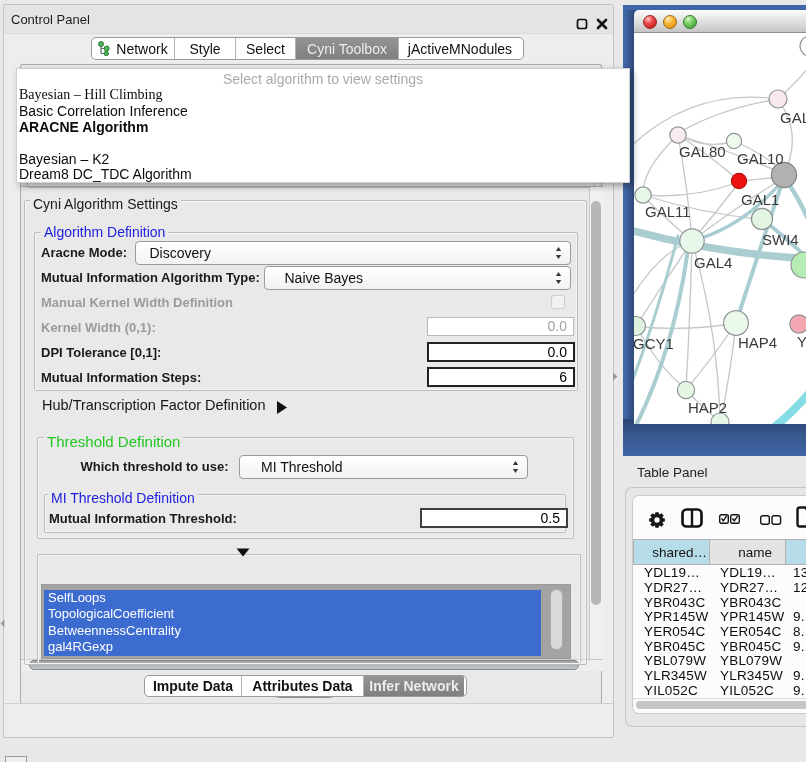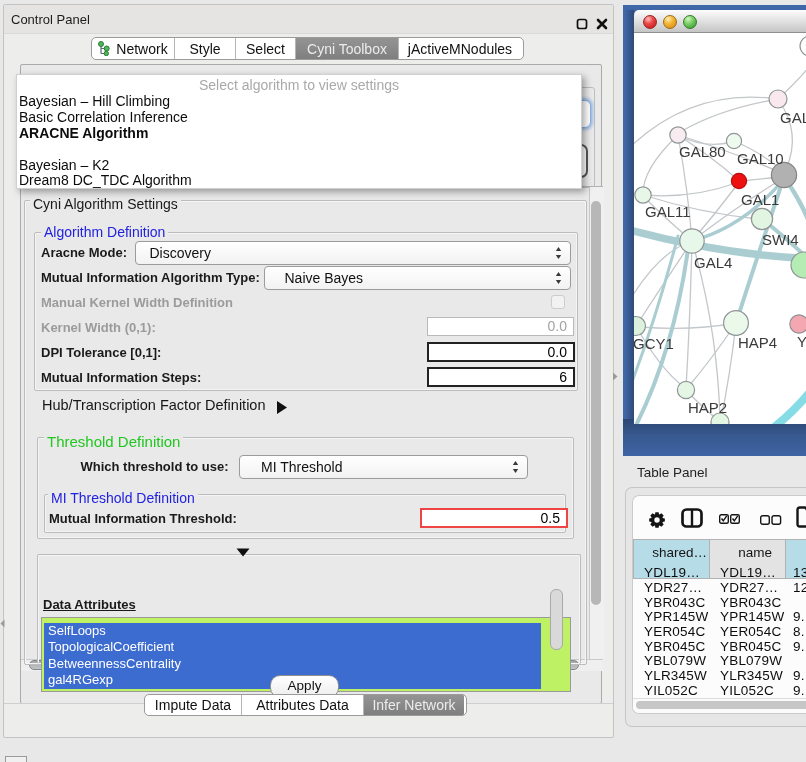--- a/index.html
+++ b/index.html
@@ -29,41 +29,41 @@
 
 .group{border:1px solid #bcbcbc;border-radius:2px;box-shadow:inset 0 0 0 1px #f5f5f5;}
 .legend{position:absolute;font-size:14px;background:#e9e9e9;padding:0 3px;white-space:nowrap;}
 .blab{font-size:13px;font-weight:bold;color:#1a1a1a;position:absolute;white-space:nowrap;}
 .glab{color:#9b9b9b;}
 .combo{position:absolute;background:linear-gradient(#ffffff,#f2f2f2);border:1px solid #9b9b9b;border-radius:4px;}
 .combo span{position:absolute;left:20px;top:3px;font-size:14px;color:#111;}
 .spin{position:absolute;right:8px;top:4px;width:7px;}
 .field{position:absolute;background:#fff;font-size:14px;text-align:right;}
 
-#attrlist{left:37px;top:579px;width:528px;height:73px;background:#bef264;border:1px solid #9a9a9a;overflow:hidden;margin-top:33px;}
+#attrlist{left:37px;top:579px;width:528px;height:73px;background:#a3a3a3;border:1px solid #9a9a9a;overflow:hidden;}
 #attrsel{position:absolute;left:2px;top:5px;width:497px;height:66px;background:#3d6cd1;}
 #attrsel div{font-size:13px;color:#fff;padding-left:4px;height:16.4px;line-height:16.4px;}
 #lvthumb{left:546px;top:584px;width:11px;height:59px;background:#d9d9d9;border:1px solid #a9a9a9;border-radius:6px;}
 
 #applybtn{left:266px;top:670px;width:67px;height:21px;background:linear-gradient(#ffffff,#ededed);border:1px solid #8f8f8f;border-radius:10px;text-align:center;line-height:20px;font-size:13.5px;color:#111;}
 
-#botbar{left:140px;top:689px;width:321px;height:20px;background:#fff;border:1px solid #9b9b9b;border-radius:5px;display:flex;overflow:hidden;}
-
-#overlay{left:16px;top:74px;width:564px;height:113px;background:#fff;border:1px solid #d0d0d0;box-shadow:3px 3px 7px rgba(0,0,0,.35);z-index:50;}
+#botbar{left:140px;top:670px;width:321px;height:20px;background:#fff;border:1px solid #9b9b9b;border-radius:5px;display:flex;overflow:hidden;font-weight:bold;}
+
+#overlay{left:16px;top:68px;width:564px;height:113px;background:#fff;border:1px solid #d0d0d0;box-shadow:3px 3px 7px rgba(0,0,0,.35);z-index:50;padding-left:48px;}
 #overlay .hdr{position:absolute;left:0;top:2px;width:100%;text-align:center;color:#a9a9a9;font-size:14px;}
 #overlay .it{position:absolute;left:2px;font-size:14px;color:#0c0c0c;white-space:nowrap;}
 
 #netwin{left:623px;top:5px;width:183px;height:451px;background:#3c60a0;}
 #nettitle{left:11px;top:5px;width:172px;height:22px;background:linear-gradient(#fdfdfd,#c5c5c5);border-top-left-radius:5px;border-bottom:1px solid #8f8f8f;}
 .tl{position:absolute;top:4.5px;width:12px;height:12px;border-radius:50%;}
 #netcanvas{left:11px;top:28px;width:172px;height:391px;background:#fff;}
 
 #tpouter{left:625px;top:487px;width:181px;height:238px;background:#e6e6e6;border:1px solid #c6c6c6;border-radius:7px 0 0 7px;border-right:none;}
 #tpcard{left:632px;top:495px;width:174px;height:217px;background:#fcfcfc;border:1px solid #cbcbcb;border-radius:7px 0 0 7px;border-right:none;overflow:hidden;}
-.hcell{position:absolute;top:43px;height:40px;border:1px solid #b2b2b2;box-sizing:border-box;font-size:13.5px;color:#151515;text-align:center;line-height:25px;}
+.hcell{position:absolute;top:43px;height:26px;border:1px solid #b2b2b2;box-sizing:border-box;font-size:13.5px;color:#151515;text-align:center;line-height:25px;}
 .trow{position:absolute;font-size:13.5px;color:#0d0d0d;white-space:nowrap;letter-spacing:0.2px;}
 </style></head>
 <body>
 <div id="stage">
 <div class="abs" id="cpwin">
   <div class="abs" id="cptitle">
         <span>Control Panel</span>
       </div>
   <svg class="abs" style="left:572px;top:13px" width="12" height="12" viewBox="0 0 12 12">
         <rect x="1.5" y="1.5" width="9" height="9" rx="2" fill="none" stroke="#111" stroke-width="1.7"></rect>
@@ -135,21 +135,21 @@
   <div class="combo" style="left:235px;top:450px;width:287px;height:22px;">
         <span style="left:21px;">MI Threshold</span>
         <svg class="spin" width="7" height="14" viewBox="0 0 7 14">
           <path d="M3.5 1 L6.2 5 L0.8 5 Z" fill="#3a3a3a"></path>
           <path d="M3.5 13 L6.2 9 L0.8 9 Z" fill="#3a3a3a"></path>
         </svg>
       </div>
   <div class="abs group" style="left:40px;top:489px;width:520px;height:37px;"></div>
   <div class="legend" style="left:44px;top:485px;color:#2121e0;">MI Threshold Definition</div>
   <div class="blab" style="left:45px;top:506px;">Mutual Information Threshold:</div>
-  <div class="field" style="left:416px;top:503px;width:138px;height:16px;border:2px solid #ef4444;color:#000;padding-right:6px;line-height:16px;">0.5</div>
+  <div class="field" style="left:416px;top:503px;width:138px;height:16px;border:2px solid #404040;color:#000;padding-right:6px;line-height:16px;">0.5</div>
 
   <div class="abs group" style="left:33px;top:549px;width:542px;height:109px;border-bottom:none;"></div>
   <svg class="abs" style="left:232px;top:542px" width="14" height="10" viewBox="0 0 14 10">
         <path d="M0.5 1.5 L13.5 1.5 L7 9.5 Z" fill="#111"></path>
       </svg>
   <div class="blab" style="left:39px;top:592px;text-decoration:underline;">Data Attributes</div>
   <div class="abs" id="attrlist">
         <div id="attrsel">
           <div>SelfLoops</div>
           <div>TopologicalCoefficient</div>
@@ -162,21 +162,21 @@
   <div class="abs" style="left:0;top:698px;width:609px;height:1px;background:#cfcfcf;"></div>
   <div class="abs" id="botbar">
     <div class="tseg" style="width:97px">Impute Data</div>
     <div class="tseg" style="width:122px">Attributes Data</div>
     <div class="tseg tsel" style="width:100px">Infer Network</div>
   </div>
 </div>
 
 <div class="abs" id="overlay">
   <div class="hdr">Select algorithm to view settings</div>
-  <div class="it" style="top:18px;">Bayesian – Hill Climbing</div>
+  <div class="it" style="top:18px;font-family:Liberation Serif, serif;">Bayesian – Hill Climbing</div>
   <div class="it" style="top:34px;">Basic Correlation Inference</div>
   <div class="it" style="top:50px;font-weight:bold;">ARACNE Algorithm</div>
   <div class="it" style="top:82px;">Bayesian – K2</div>
   <div class="it" style="top:97px;">Dream8 DC_TDC Algorithm</div>
 </div>
 
 <div class="abs" id="netwin">
       <div class="abs" style="left:0;top:0;width:11px;height:100%;background:linear-gradient(90deg,#44699c 0%,#3f66a7 20%,#2f4a77 100%);"></div>
       <div class="abs" style="left:0px;top:414px;width:183px;height:37px;background:linear-gradient(180deg,#2c4674 0%,#38598f 45%,#3f64a4 100%);"></div>
       <div class="abs" style="left:0;top:0;width:100%;height:5px;background:#3f66a7;"></div>

